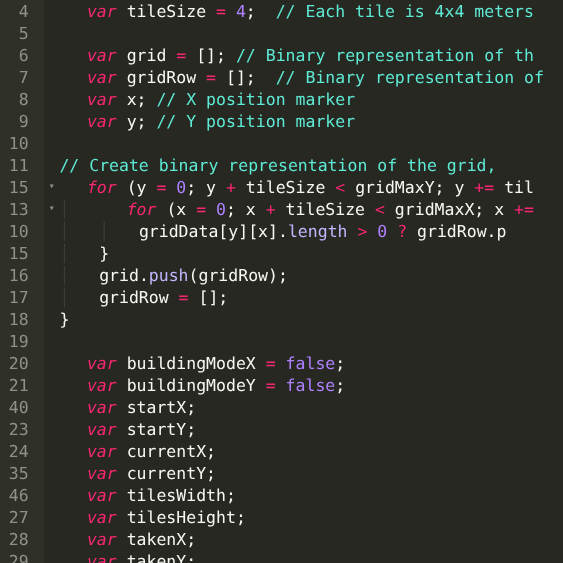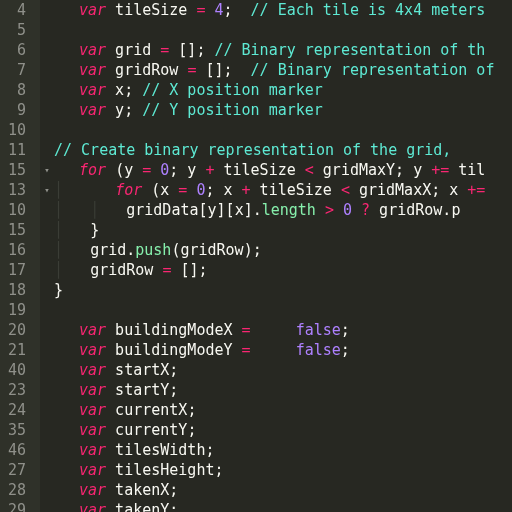--- a/index.html
+++ b/index.html
@@ -47,23 +47,23 @@
     flex: 1;
     white-space: pre;
     color: #f8f8f2;
     overflow: hidden;
   }
   .code .line { height: 20px; }
   .kw  { color: #f92672; font-style: italic; margin-left: 25px; }
   .op  { color: #f92672; }
   .id  { color: #f8f8f2; }
   .num { color: #ae81ff; }
-  .bool{ color: #ae81ff; margin-left: 36px; }
+  .bool{ color: #ae81ff; }
   .com { color: #5eead4; }
-  .fn  { color: #86efac; }
+  .fn  { color: #c4b5fd; }
   .pun { color: #f8f8f2; }
   .indent-guide { color: #3b3d36; }
 </style>
 </head>
 <body>
 
 <div class="editor">
   <div class="gutter">
       <div class="ln">4</div>
       <div class="ln">5</div>

